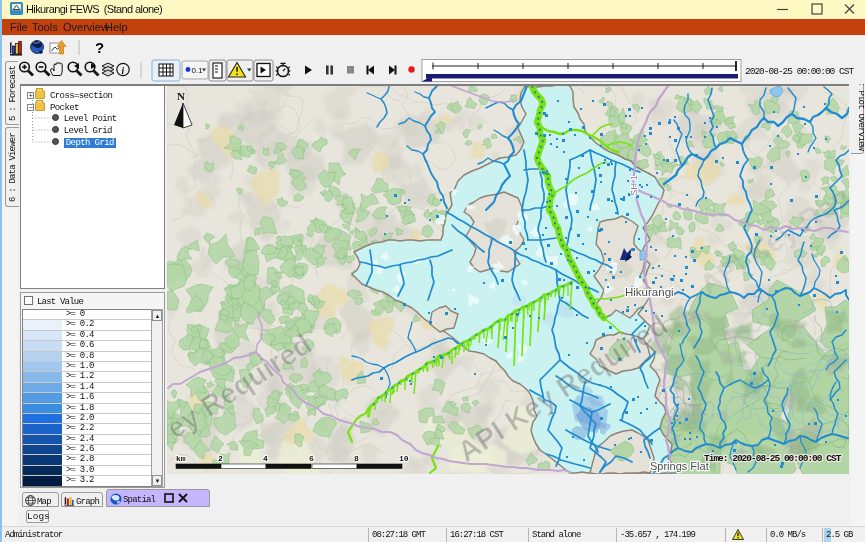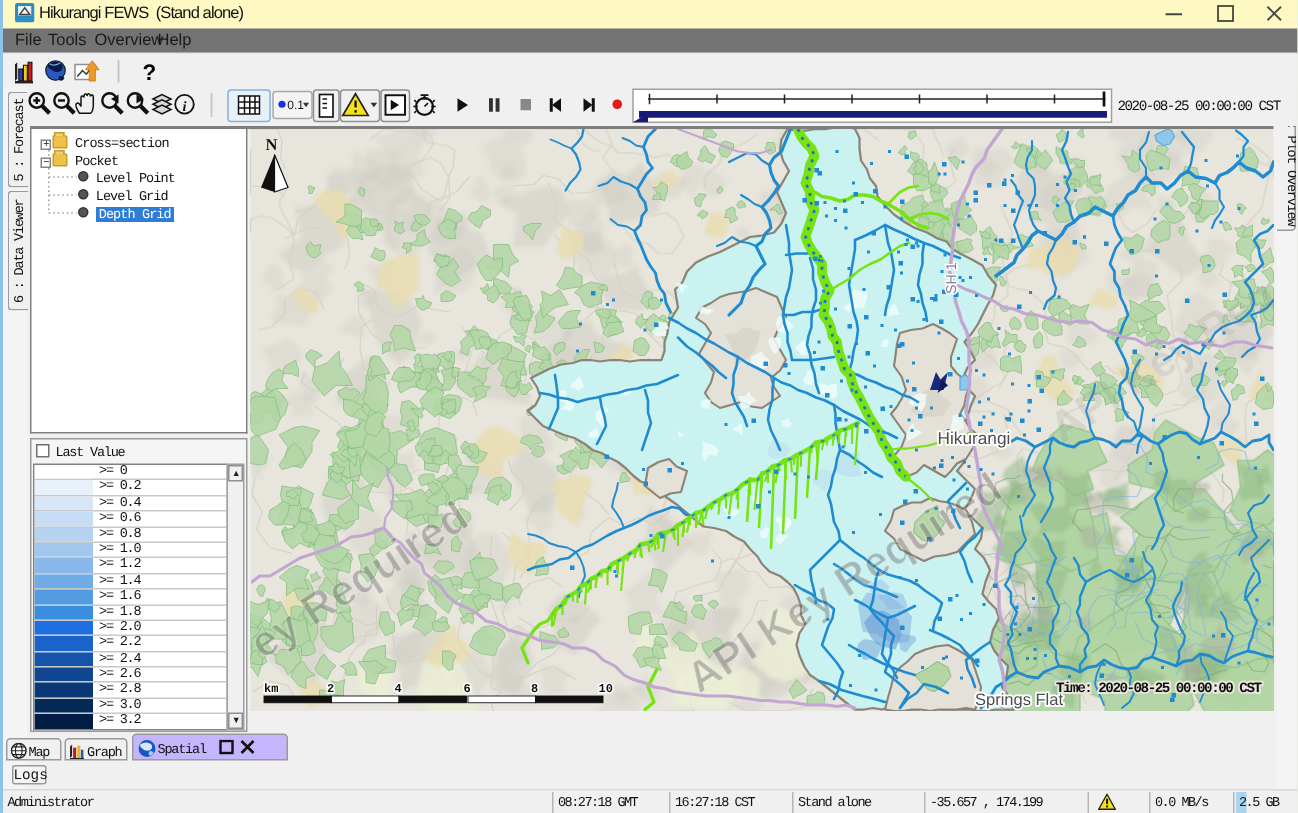--- a/index.html
+++ b/index.html
@@ -4,21 +4,21 @@
 body { width:865px; height:542px; position:relative; overflow:hidden;
        font-family:"Liberation Sans",sans-serif; background:#f0f0f0; }
 .abs { position:absolute; }
 
 
 #title { left:0; top:0; width:865px; height:19px; background:#fef9c3; border-left:2px solid #a5cdea;}
 #title .txt { position:absolute; left:24px; top:3px; font-size:11px; letter-spacing:-0.6px; color:#111; }
 #winbtn { position:absolute; right:0px; top:0px; width:140px; height:19px; }
 
 
-#menu { left:0; top:19px; width:865px; height:17px; background:#737373; border-left:2px solid #0c4a6e;
+#menu { left:0; top:19px; width:865px; height:17px; background:#c2410c; border-left:2px solid #0c4a6e;
         border-bottom:1px solid #e5e5e5;text-align:center; }
 #menu span { position:absolute; top:2px; font-size:11px; color:#1a1a1a; }
 
 
 #tb2 { left:0; top:36px; width:865px; height:22px; background:#f0f0f0; border-left:2px solid #a5cdea; }
 
 
 #tb3 { left:18px; top:58px; width:847px; height:26px; background:#f0f0f0; }
 #divider { left:20px; top:84px; width:829px; height:2px; background:#7e7e7e; }
 
@@ -62,21 +62,21 @@
 #lsb { position:absolute; right:1px; top:16px; width:12px; height:178px; background:#f0f0f0;
        border:1px solid #a0a0a0; }
 .sbtn { position:absolute; left:0; width:10px; height:11px; background:#f0f0f0;
         border:1px solid #909090; font-size:6px; text-align:center; line-height:10px; color:#222;
         font-family:"Liberation Sans",sans-serif; }
 
 
 #map { left:167px; top:86px; width:682px; height:388px; background:#e7e5dc; }
 
 
-#btabs { left:2px; top:487px; width:833px; height:40px; background:transparent; }
+#btabs { left:20px; top:487px; width:833px; height:40px; background:transparent; }
 .btab { position:absolute; top:5px; height:15px; background:#f0f0f0; border:1px solid #9a9a9a;
         border-radius:3px 3px 0 0; font-family:"Liberation Mono",monospace; font-size:9px;
         letter-spacing:-0.8px; color:#111; line-height:14px; white-space:nowrap; }
 #logs { position:absolute; left:6px; top:23px; width:23px; height:13px; background:#f4f4f4;
         border:1px solid #9a9a9a; border-radius:2px; font-family:"Liberation Mono",monospace;
         font-size:9.5px; color:#111; text-align:right; line-height:12px; }
 
 
 #status { left:0; top:526px; width:865px; height:16px; background:#f0f0f0;
           border-top:1px solid #d8d8d8; font-family:"Liberation Mono",monospace;

